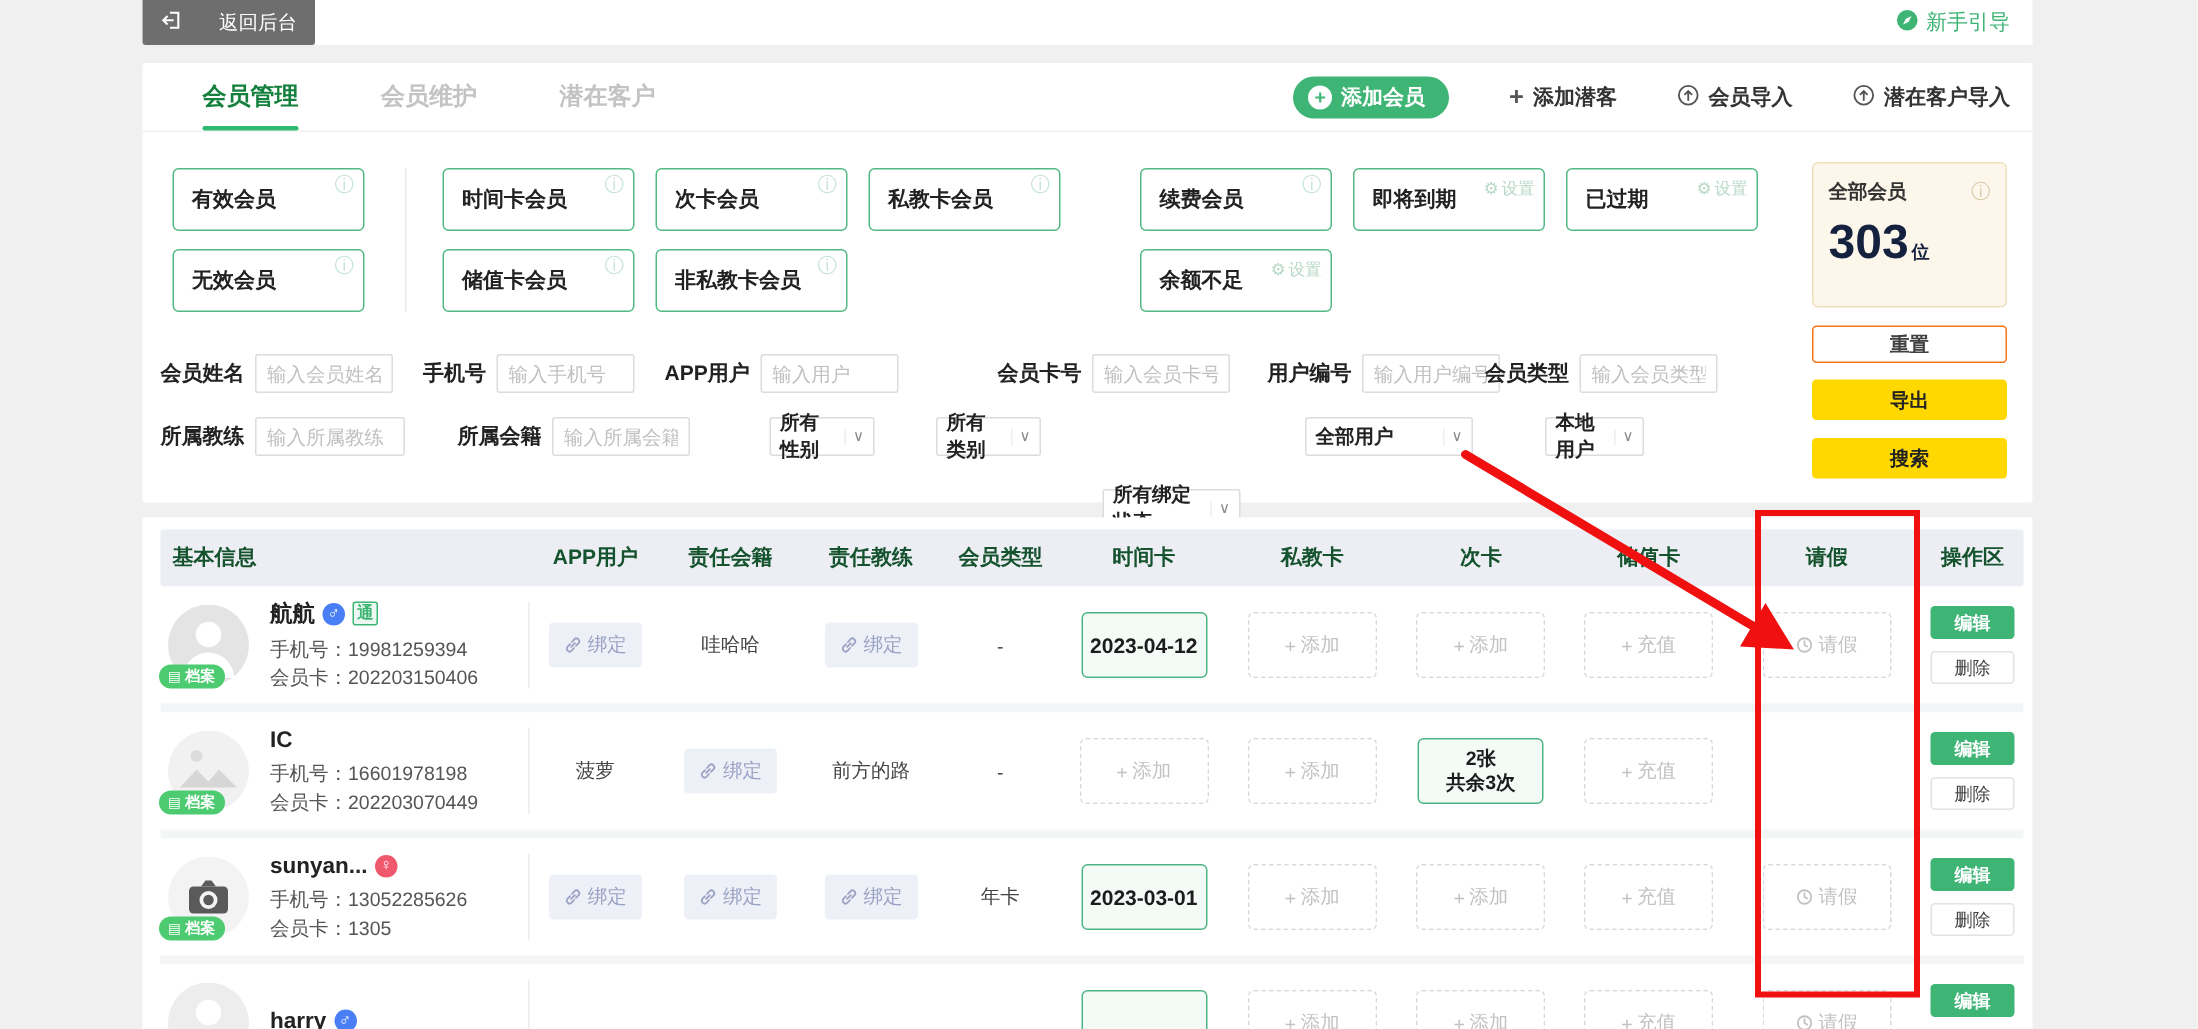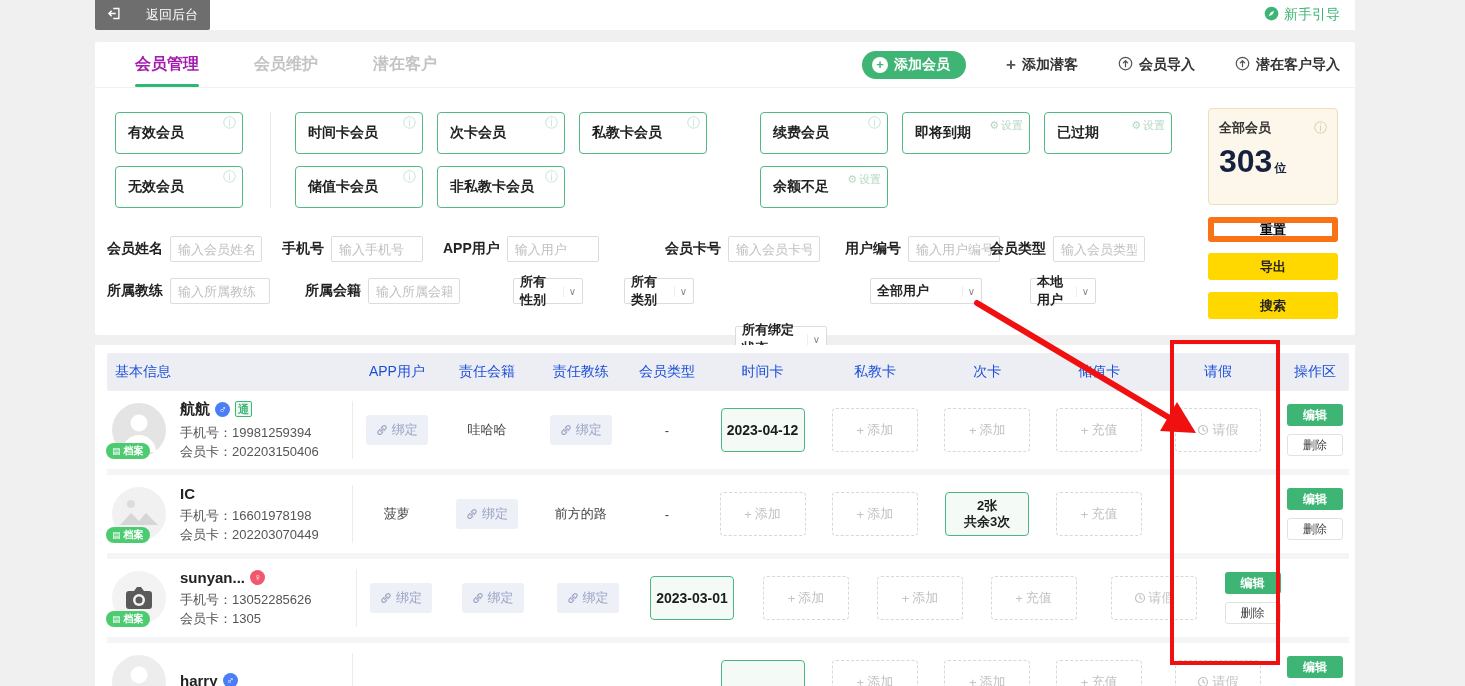--- a/index.html
+++ b/index.html
@@ -10,21 +10,21 @@
   
   .topbar { position:absolute; left:95px; top:0; width:1260px; height:30px; background:#fff; display:flex; align-items:center; justify-content:space-between; }
   .back-btn { height:30px; min-width:104px; background:#6e6e6e; color:#fff; font-size:13px; display:flex; align-items:center; gap:24px; padding:0 12px; cursor:pointer; border-radius:0 0 2px 2px; }
   .guide { display:flex; align-items:center; gap:5px; color:#3eb575; font-size:14px; margin-right:15px; cursor:pointer; }
 
   
   .main-card { position:absolute; left:95px; top:42px; width:1260px; height:293px; background:#fff; border-radius:2px; }
   .tabbar { height:46px; display:flex; align-items:center; padding:0 15px 0 40px; border-bottom:1px solid #f0f0f0; }
   .tabs { display:flex; gap:55px; height:100%; }
   .tab { position:relative; display:flex; align-items:center; font-size:16px; font-weight:bold; color:#c3c3c3; cursor:pointer; }
-  .tab.active { color:#a21caf; }
+  .tab.active { color:#15803d; }
   .tab.active::after { content:""; position:absolute; left:0; right:0; bottom:0; height:3px; background:#2eb872; border-radius:2px; }
   .tab-actions { margin-left:auto; display:flex; align-items:center; gap:40px; font-size:14px; color:#333; }
   .taction { display:flex; align-items:center; gap:6px; cursor:pointer; font-weight:bold; }
   .add-member-btn { background:#3eb575; color:#fff; border-radius:15px; padding:5px 16px 5px 10px; display:flex; align-items:center; gap:6px; font-size:14px; font-weight:bold; cursor:pointer; }
   .add-circle { width:16px; height:16px; background:#fff; color:#3eb575; border-radius:50%; display:flex; align-items:center; justify-content:center; font-size:13px; font-weight:bold; line-height:1; }
   .plus-plain { font-size:17px; font-weight:bold; color:#555; line-height:1; }
 
   
   .filter-area { position:relative; height:246px; }
   .fcard { position:absolute; width:128px; height:42px; border:1px solid #52b983; border-radius:4px; background:#fefffe; cursor:pointer; }
@@ -35,40 +35,40 @@
   .r1 { top:24px; } .r2 { top:78px; }
   .p1 { left:20px; } .p2 { left:200px; } .p3 { left:342px; } .p4 { left:484px; }
   .p5 { left:665px; } .p6 { left:807px; } .p7 { left:949px; }
 
   
   .summary-card { position:absolute; left:1113px; top:20px; width:130px; height:97px; background:#fdf7eb; border:1px solid #eedfbc; border-radius:4px; padding:10px 10px; }
   .summary-top { display:flex; justify-content:space-between; align-items:center; font-size:13px; font-weight:bold; color:#333; }
   .summary-top .ic { color:#d8c9a8; font-weight:normal; }
   .summary-num { margin-top:8px; font-size:32px; font-weight:bold; color:#15223f; line-height:1; }
   .summary-num .unit { font-size:12px; font-weight:bold; margin-left:2px; }
-  .btn-reset { position:absolute; left:1113px; top:129px; width:130px; height:25px; background:#fff; border:6px solid #f97316; border-radius:3px; font-size:13px; font-weight:bold; color:#000000; display:flex; align-items:center; justify-content:center; cursor:pointer; }
+  .btn-reset { position:absolute; left:1113px; top:129px; width:130px; height:25px; background:#fff; border:1px solid #f97316; border-radius:3px; font-size:13px; font-weight:bold; color:#404040; display:flex; align-items:center; justify-content:center; cursor:pointer; }
   .btn-yellow { position:absolute; left:1113px; width:130px; height:27px; background:#ffd800; border-radius:3px; font-size:13px; font-weight:bold; color:#222; display:flex; align-items:center; justify-content:center; cursor:pointer; }
   .btn-export { top:165px; } .btn-search { top:204px; }
 
   
   .sgroup { position:absolute; display:flex; align-items:center; gap:7px; height:26px; }
   .sgroup label { font-size:14px; font-weight:bold; color:#222; white-space:nowrap; }
   .sgroup input { width:92px; height:26px; border:1px solid #dcdcdc; border-radius:2px; padding:0 7px; font-size:13px; color:#333; outline:none; font-family:inherit; }
   .sgroup input::placeholder { color:#c0c0c0; }
   .sgroup.wide input { width:100px; }
   .srow1 { top:148px; } .srow2 { top:190px; }
   .g1 { left:12px; } .g2 { left:187px; } .g3 { left:348px; } .g4 { left:570px; } .g5 { left:750px; } .g6 { left:895px; }
   .g7 { left:12px; } .g8 { left:210px; }
   .sselect { position:absolute; top:190px; height:26px; border:1px solid #dcdcdc; border-radius:2px; display:flex; align-items:center; justify-content:space-between; padding:0 6px; font-size:13px; font-weight:bold; color:#222; cursor:pointer; background:#fff; }
   .chev { border-left:1px solid #eee; padding-left:5px; margin-left:6px; color:#888; font-size:10px; font-weight:normal; }
   .s1 { left:418px; width:70px; } .s2 { left:529px; width:70px; } .s3 { left:640px; width:92px;margin-top:48px; } .s4 { left:775px; width:112px; } .s5 { left:935px; width:66px; }
 
   
   .table-card { position:absolute; left:95px; top:345px; width:1260px; height:420px; background:#fff; padding:8px 0 0 12px; }
-  .thead { display:flex; align-items:center; width:1242px; height:38px; background:#eceef4; border-radius:2px; font-size:14px; font-weight:normal; color:#1d4ed8; }
+  .thead { display:flex; align-items:center; width:1242px; height:38px; background:#eceef4; border-radius:2px; font-size:14px; font-weight:bold; color:#14532d; }
   .w0{width:250px;} .w1{width:88px;} .w2{width:95px;} .w3{width:95px;} .w4{width:80px;}
   .w5{width:114px;} .w6{width:114px;} .w7{width:114px;} .w8{width:113px;} .w9{width:128px;} .w10{width:69px;}
   .hc { text-align:center; }
   .hc.w0 { text-align:left; padding-left:8px; }
   .trow { display:flex; align-items:center; width:1242px; height:84px; background:#fff; border-bottom:6px solid #f4f5f7; }
   .cell { display:flex; align-items:center; justify-content:center; text-align:center; font-size:13px; color:#444; height:100%; }
   .c-basic { justify-content:flex-start; gap:13px; position:relative; padding-left:4px; }
   .c-basic::after { content:""; position:absolute; right:0; top:10px; bottom:10px; width:1px; background:#ececec; }
   .avatar-wrap { position:relative; width:56px; height:54px; flex:none; }
   .arch { position:absolute; left:-5px; bottom:-2px; background:#4ccb70; color:#fff; font-size:10px; font-weight:bold; padding:1px 6px; border-radius:8px; display:flex; align-items:center; gap:3px; white-space:nowrap; }
@@ -477,20 +477,21 @@
           </span>
         </div>
       <div class="cell w3">
           <span class="bindbtn">
             <svg width="12" height="12" viewBox="0 0 24 24">
               <path d="M9.5 14.5l5-5M8 11l-3.2 3.2a3.8 3.8 0 0 0 5.4 5.4L13.4 16M16 13l3.2-3.2a3.8 3.8 0 0 0-5.4-5.4L10.6 8" fill="none" stroke="currentColor" stroke-width="2.4" stroke-linecap="round"></path>
             </svg>
             <span>绑定</span>
           </span>
         </div>
+      <div class="cell w4">年卡</div>
       <div class="cell w5">
           <span class="datebox">2023-03-01</span>
         </div>
       <div class="cell w6">
           <span class="dashbtn">
             <span>+</span>
             <span>添加</span>
           </span>
         </div>
       <div class="cell w7">

